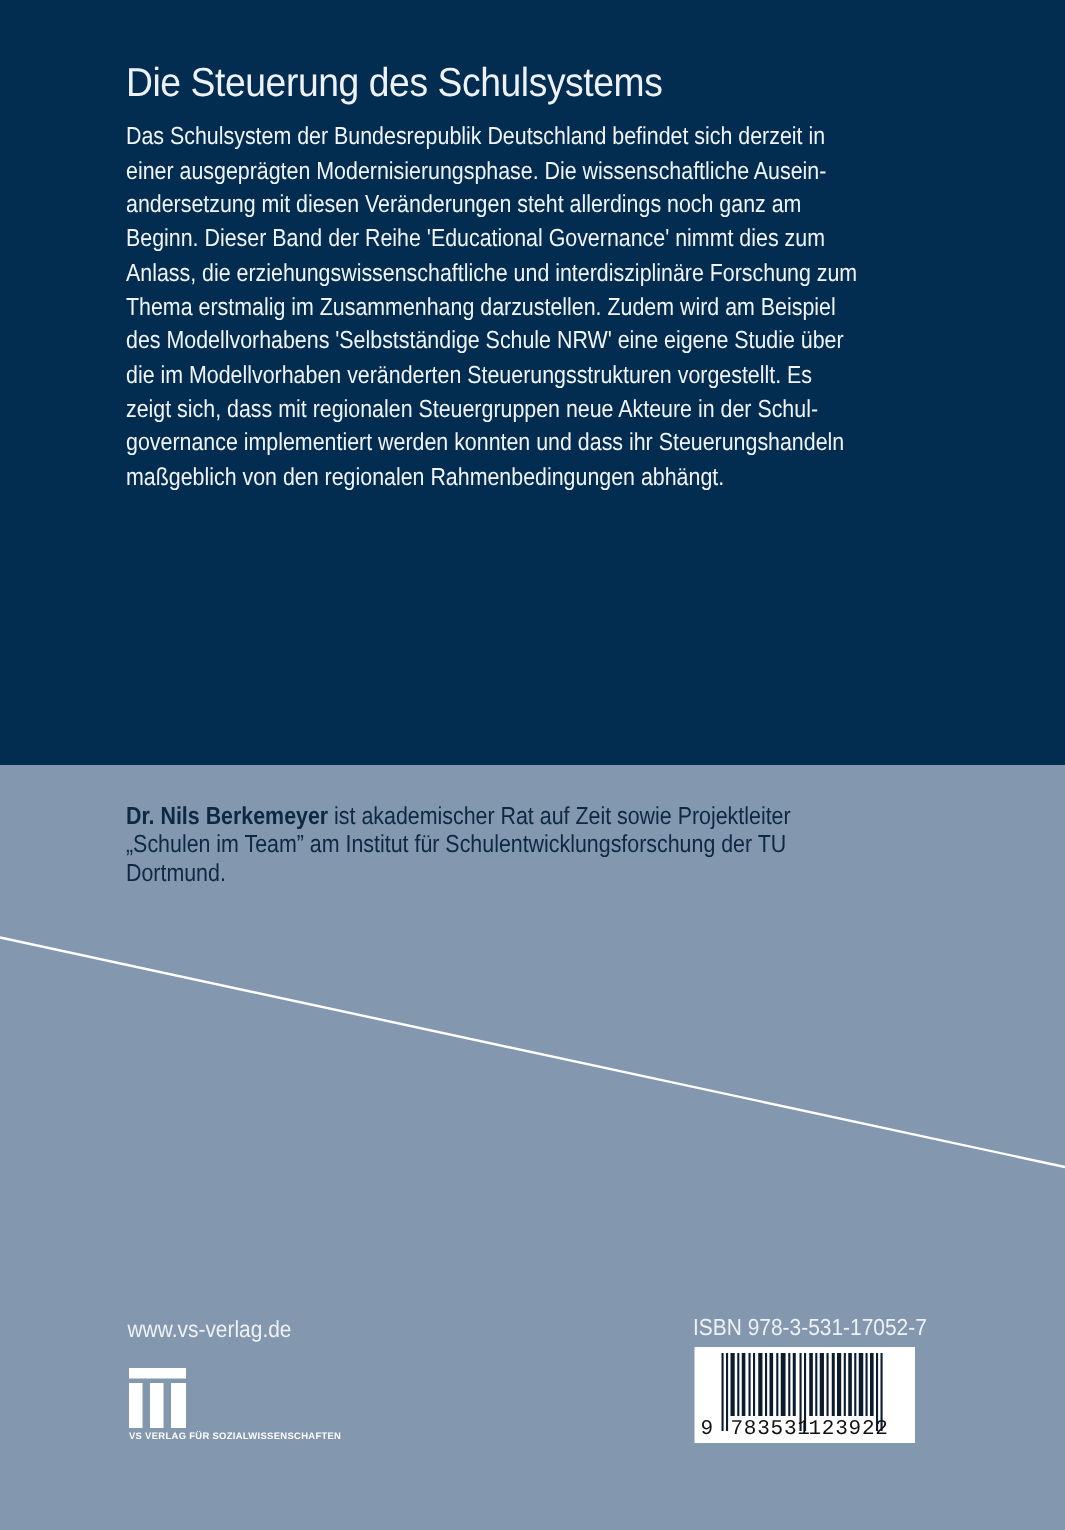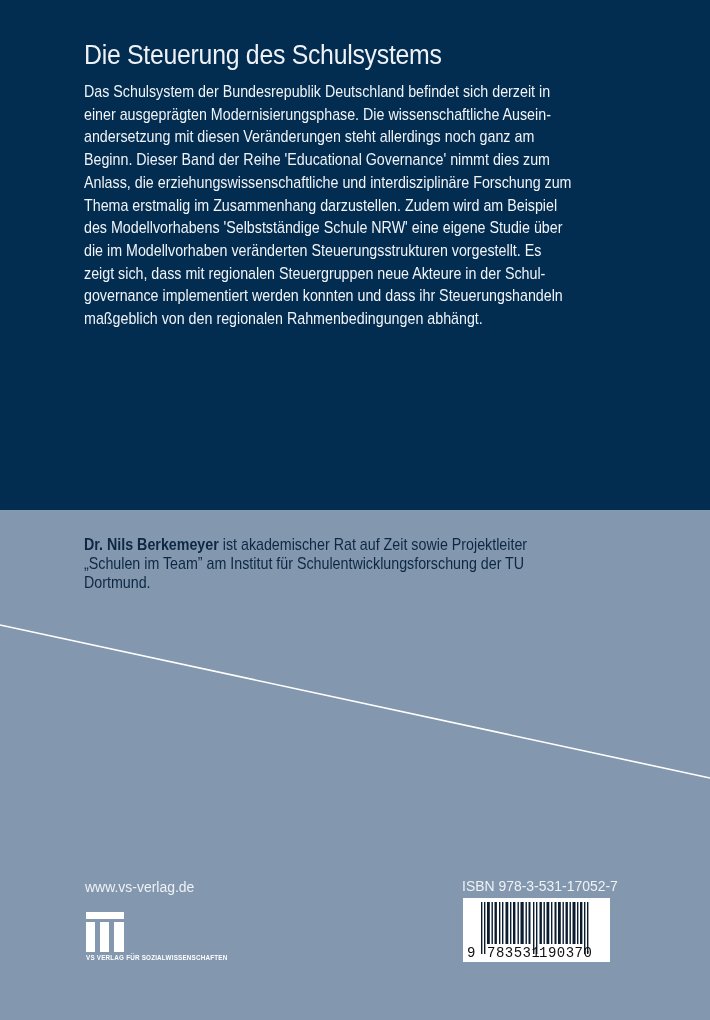--- a/index.html
+++ b/index.html
@@ -133,14 +133,14 @@
       <rect x="106.5" y="4" width="1.4" height="42"></rect>
       <rect x="109.5" y="4" width="3" height="42"></rect>
       <rect x="114" y="4" width="1.4" height="42"></rect>
       <rect x="117" y="4" width="2.4" height="42"></rect>
       <rect x="121" y="4" width="1.4" height="52"></rect>
       <rect x="124" y="4" width="1.4" height="52"></rect>
     </g>
   </svg>
   <span class="bc-digits" style="left:4px">9</span>
   <span class="bc-digits" style="left:24px">783531</span>
-  <span class="bc-digits" style="left:76px">190370</span>
+  <span class="bc-digits" style="left:76px">123922</span>
 </div>
 
 </body></html>

